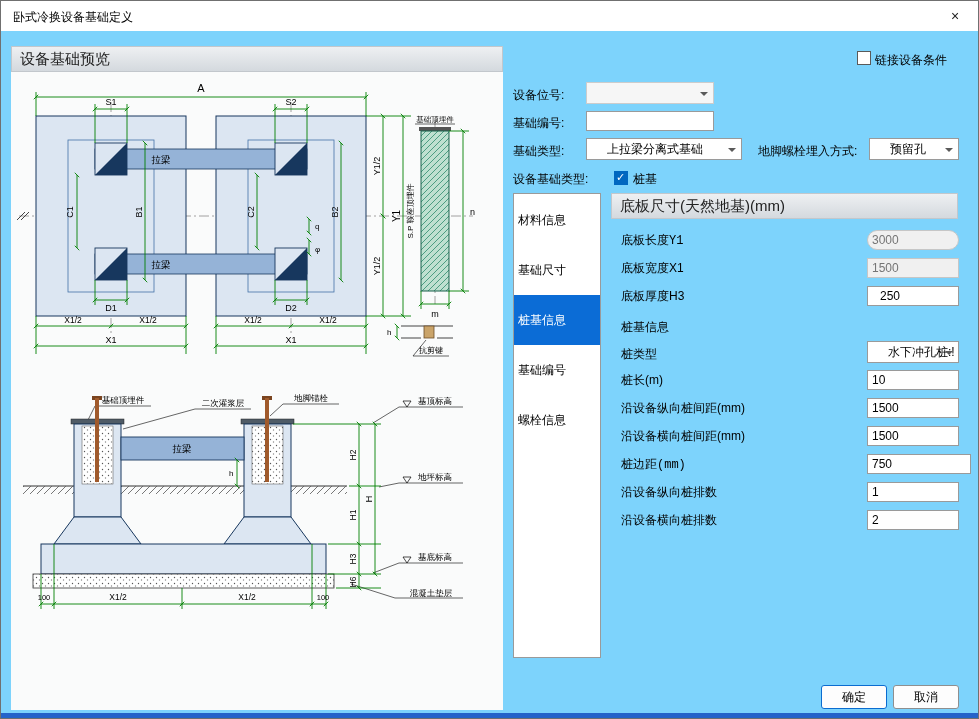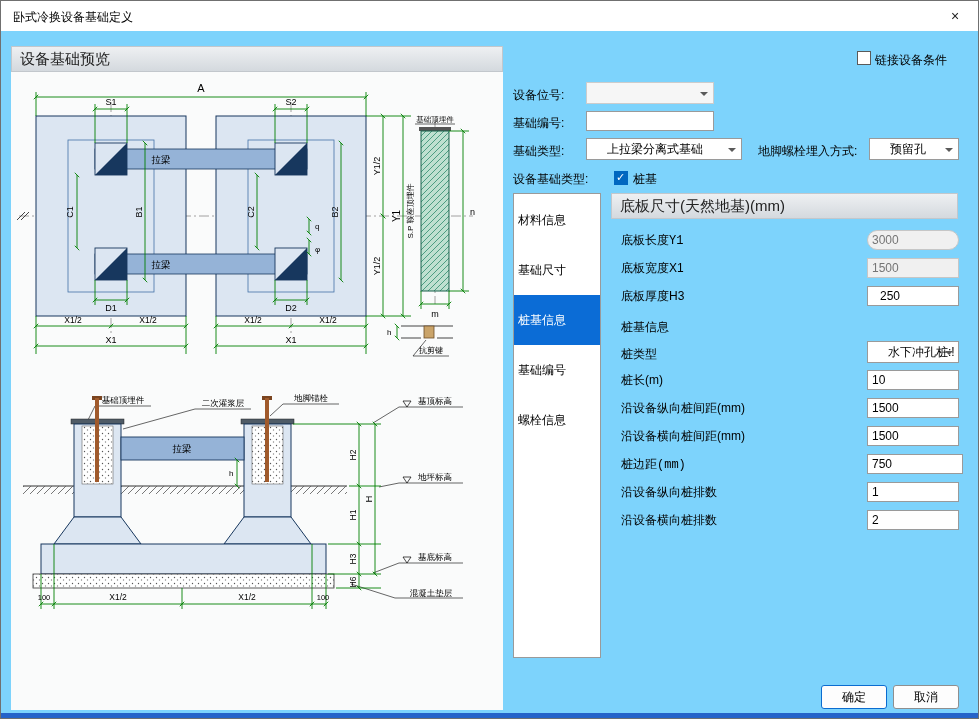--- a/index.html
+++ b/index.html
@@ -348,21 +348,21 @@
   <span class="lbl" style="left:620px;top:371px;">桩长(m)</span>
   <input class="inp" style="left: 866px; top: 369px; width: 92px;" readonly="" value="10">
 
   <span class="lbl" style="left:620px;top:399px;">沿设备纵向桩间距(mm)</span>
   <input class="inp" style="left: 866px; top: 397px; width: 92px;" readonly="" value="1500">
 
   <span class="lbl" style="left:620px;top:427px;">沿设备横向桩间距(mm)</span>
   <input class="inp" style="left: 866px; top: 425px; width: 92px;" readonly="" value="1500">
 
   <span class="lbl" style="left:620px;top:455px;font-family:Liberation Mono, monospace;">桩边距(mm)</span>
-  <input class="inp" style="left: 866px; top: 453px; width: 96px;" readonly="" value="750">
+  <input class="inp" style="left: 866px; top: 453px; width: 104px;" readonly="" value="750">
 
   <span class="lbl" style="left:620px;top:483px;">沿设备纵向桩排数</span>
   <input class="inp" style="left: 866px; top: 481px; width: 92px;" readonly="" value="1">
 
   <span class="lbl" style="left:620px;top:511px;">沿设备横向桩排数</span>
   <input class="inp" style="left: 866px; top: 509px; width: 92px;" readonly="" value="2">
 
   <div class="btn primary" style="left:820px;top:684px;">确定</div>
   <div class="btn" style="left:892px;top:684px;">取消</div>
 

